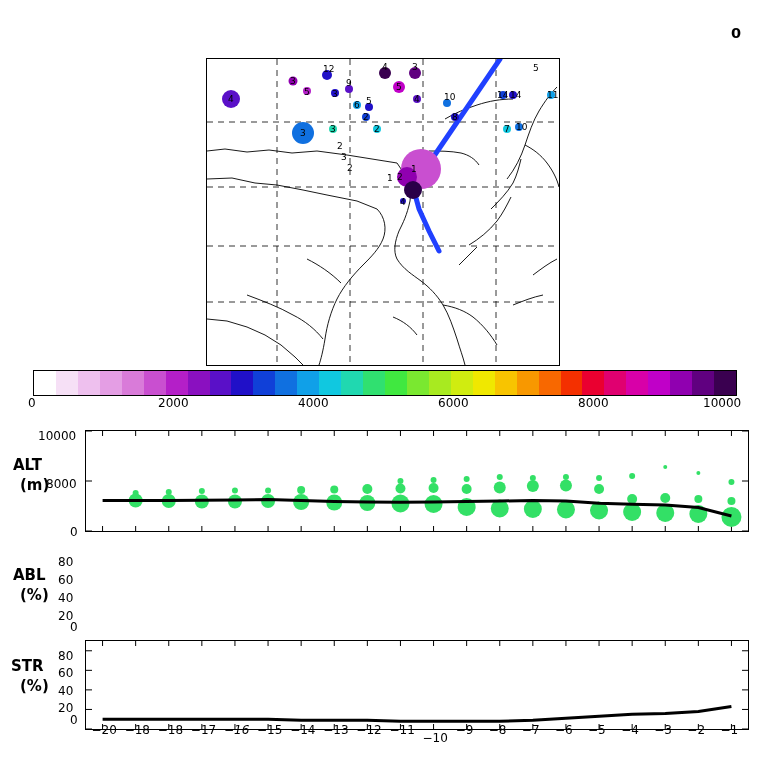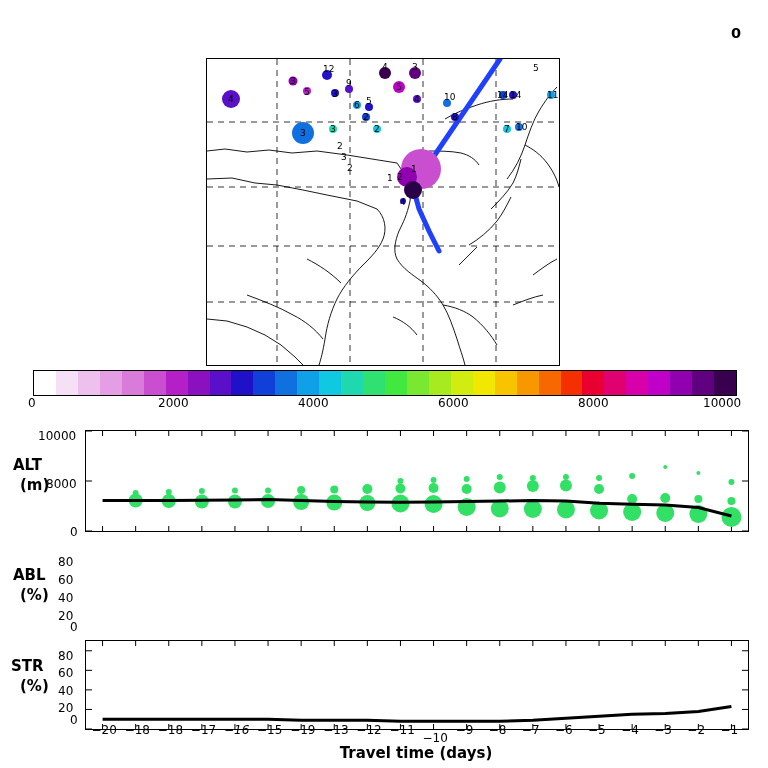--- a/index.html
+++ b/index.html
@@ -361,30 +361,29 @@
   <div class="abs" style="left:58px;top:697px;"><span class="ticklbl">20</span></div>
   <div class="abs" style="left:70px;top:709px;"><span class="ticklbl">0</span></div>
 
   <div class="abs" id="xticklabels" style="left:0;top:723px;width:768px;height:16px;">
       <span class="ticklbl abs" style="left: 91.55px; top: 0px;">−20</span>
       <span class="ticklbl abs" style="left: 124.65px; top: 0px;">−18</span>
       <span class="ticklbl abs" style="left: 157.75px; top: 0px;">−18</span>
       <span class="ticklbl abs" style="left: 190.85px; top: 0px;">−17</span>
       <span class="ticklbl abs" style="left: 223.95px; top: 0px; font-style: italic;">−16</span>
       <span class="ticklbl abs" style="left: 257.05px; top: 0px;">−15</span>
-      <span class="ticklbl abs" style="left: 290.15px; top: 0px;">−19</span>
+      <span class="ticklbl abs" style="left: 290.15px; top: 0px;">−14</span>
       <span class="ticklbl abs" style="left: 323.25px; top: 0px;">−13</span>
       <span class="ticklbl abs" style="left: 356.35px; top: 0px;">−12</span>
       <span class="ticklbl abs" style="left: 389.45px; top: 0px;">−11</span>
       <span class="ticklbl abs" style="left: 422.55px; top: 0px; margin-top: 8px;">−10</span>
       <span class="ticklbl abs" style="left: 455.65px; top: 0px;">−9</span>
       <span class="ticklbl abs" style="left: 488.75px; top: 0px;">−8</span>
       <span class="ticklbl abs" style="left: 521.85px; top: 0px;">−7</span>
       <span class="ticklbl abs" style="left: 554.95px; top: 0px;">−6</span>
       <span class="ticklbl abs" style="left: 588.05px; top: 0px;">−5</span>
       <span class="ticklbl abs" style="left: 621.15px; top: 0px;">−4</span>
       <span class="ticklbl abs" style="left: 654.25px; top: 0px;">−3</span>
       <span class="ticklbl abs" style="left: 687.35px; top: 0px;">−2</span>
       <span class="ticklbl abs" style="left: 720.45px; top: 0px;">−1</span>
     </div>
-  <div class="abs" style="left:85px;top:744px;width:662px;text-align:center;font-size:15px;font-weight:bold;">Travel time (days)</div>
 
 </div>
 
 </body></html>

